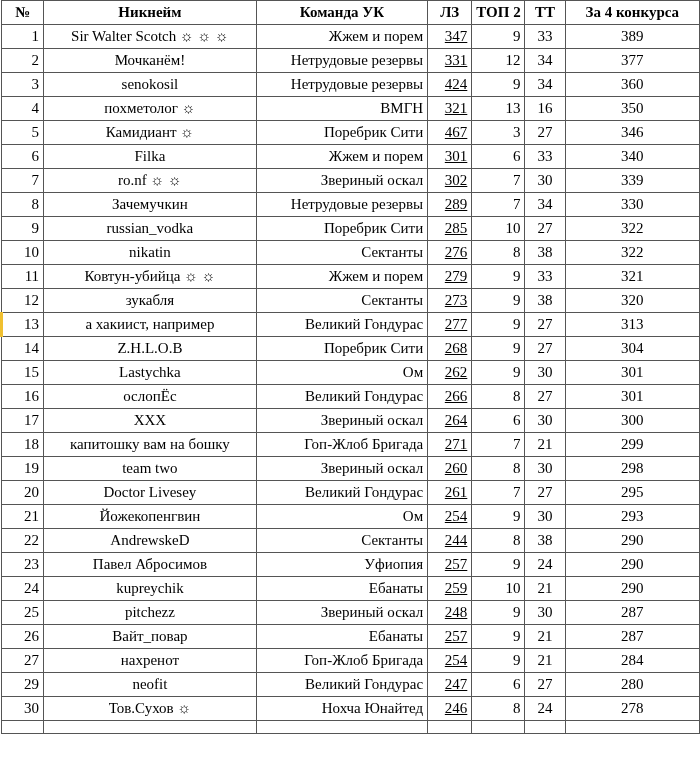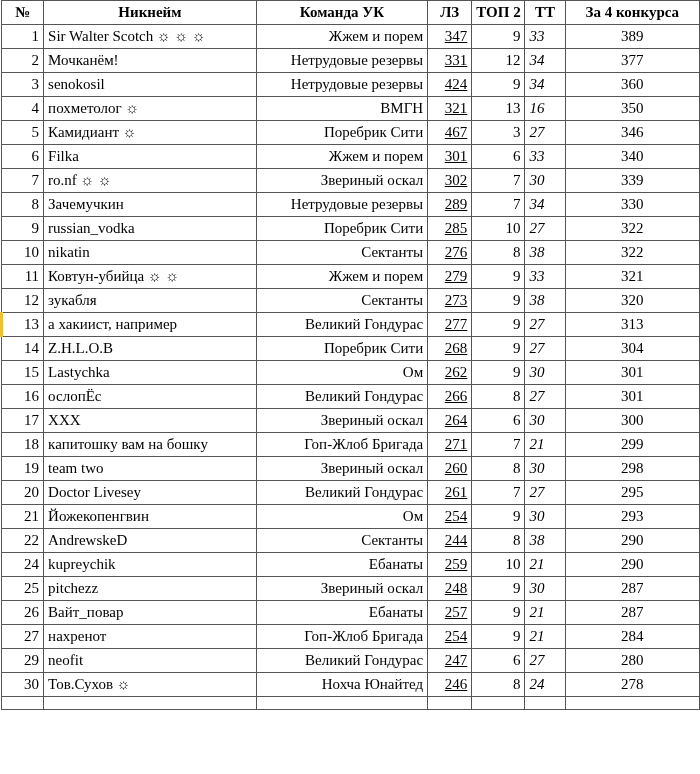--- a/index.html
+++ b/index.html
@@ -37,25 +37,25 @@
   
   col.c-num   { width: 42px; }
   col.c-nick  { width: 212px; }
   col.c-team  { width: 171px; }
   col.c-lz    { width: 44px; }
   col.c-top2  { width: 53px; }
   col.c-tt    { width: 40px; }
   col.c-total { width: 134px; }
 
   td.num   { text-align: right; padding-right: 5px; }
-  td.nick  { text-align: left; padding-left: 5px; margin-top: 24px; }
+  td.nick  { text-align: center; padding-left: 5px; margin-top: 24px; }
   td.team  { text-align: right; padding-left: 5px; }
   td.lz    { text-align: right; padding-right: 5px; text-decoration: underline; }
   td.top2  { text-align: right; padding-right: 5px; }
-  td.tt    { text-align: left; padding-right: 5px; font-style: italic; }
+  td.tt    { text-align: center; padding-right: 5px; }
   td.total { text-align: center; padding-right: 6px; }
 
   tr.highlight-row td.num {
     border-left: 3px solid #f0c030;
   }
   tr.empty-row td {
     height: 12px;
     line-height: 12px;
   }
 </style>
@@ -276,20 +276,29 @@
       <tr>
         <td class="num">22</td>
         <td class="nick">AndrewskeD</td>
         <td class="team">Сектанты</td>
         <td class="lz">244</td>
         <td class="top2">8</td>
         <td class="tt">38</td>
         <td class="total">290</td>
       </tr>
       <tr>
+        <td class="num">23</td>
+        <td class="nick">Павел Абросимов</td>
+        <td class="team">Уфиопия</td>
+        <td class="lz">257</td>
+        <td class="top2">9</td>
+        <td class="tt">24</td>
+        <td class="total">290</td>
+      </tr>
+      <tr>
         <td class="num">24</td>
         <td class="nick">kupreychik</td>
         <td class="team">Ебанаты</td>
         <td class="lz">259</td>
         <td class="top2">10</td>
         <td class="tt">21</td>
         <td class="total">290</td>
       </tr>
       <tr>
         <td class="num">25</td>

